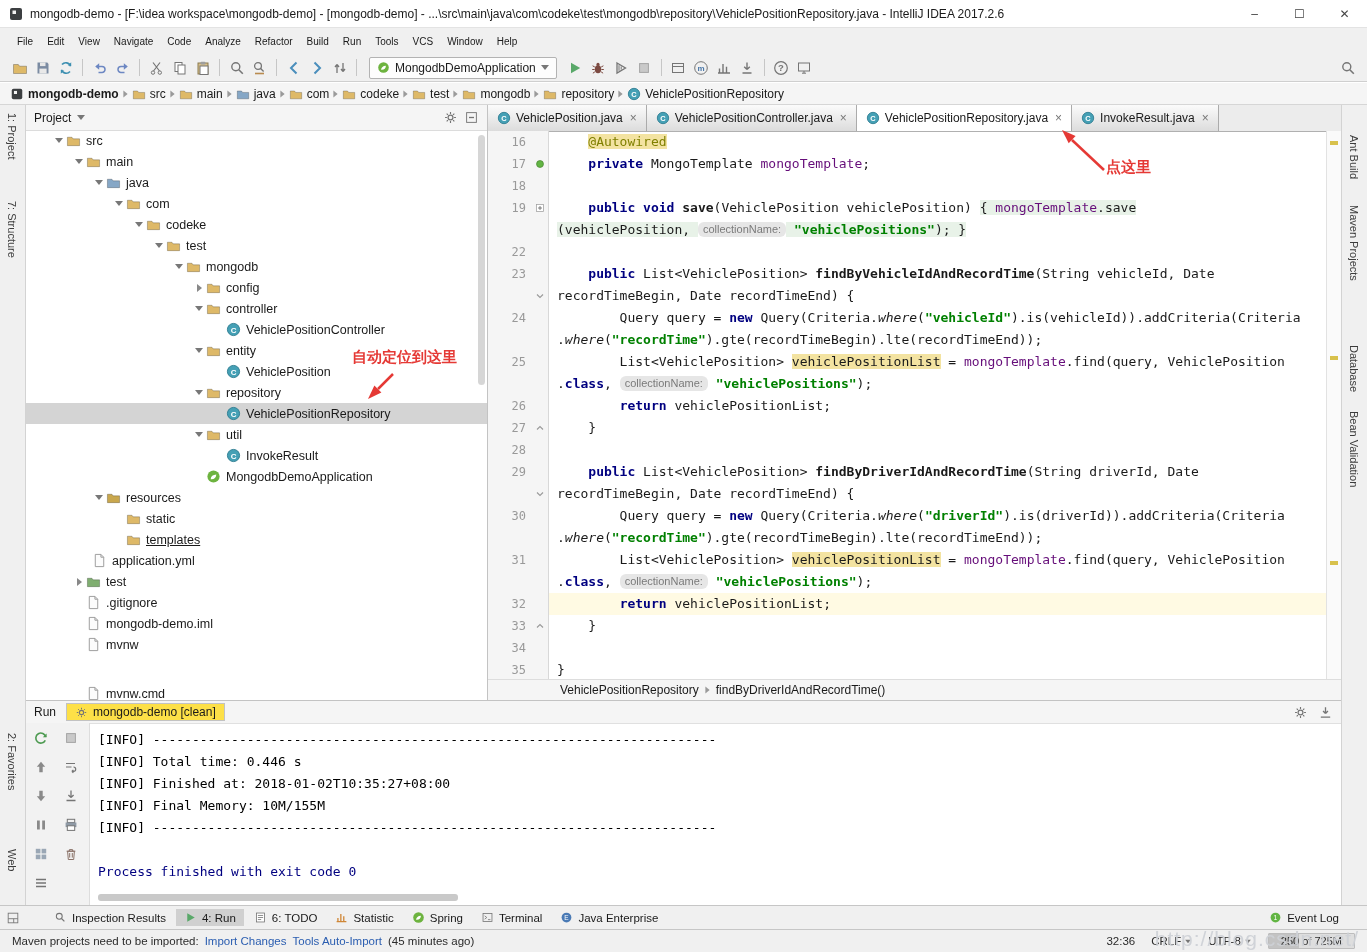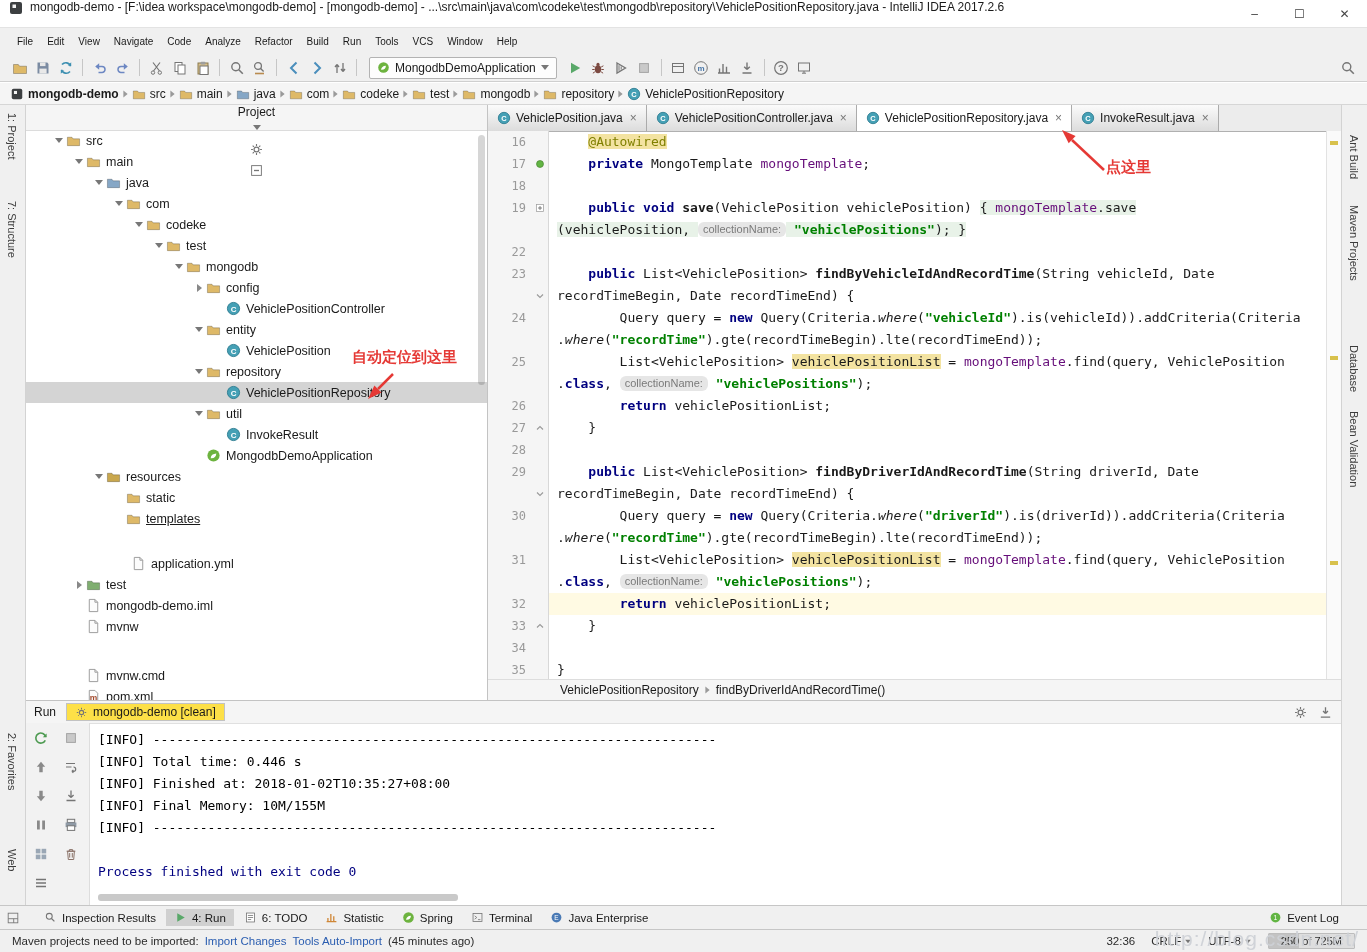--- a/index.html
+++ b/index.html
@@ -1,21 +1,21 @@
 <!DOCTYPE html>
 <html><head>
 <meta charset="utf-8">
 <style>
   html,body{margin:0;padding:0;}
   body{width:1367px;height:952px;position:relative;overflow:hidden;background:#fff;
        font-family:"Liberation Sans",sans-serif;font-size:12px;color:#1a1a1a;}
   .abs{position:absolute;}
   
   #titlebar{left:0;top:0;width:1367px;height:28px;background:#ffffff;border-bottom:1px solid #e3e3e3;
-            display:flex;align-items:flex-start;padding-left:8px;box-sizing:border-box;}
+            display:flex;align-items:center;padding-left:8px;box-sizing:border-box;}
   #titlebar .title-text{font-size:12px;color:#1a1a1a;margin-left:6px;white-space:nowrap;}
   .win-controls{position:absolute;right:0;top:0;display:flex;height:28px;}
   .win-controls span{width:45px;height:28px;line-height:28px;text-align:center;font-size:12px;color:#444;}
   
   #menubar{left:0;top:28px;width:1367px;height:26px;background:#f0f0f0;display:flex;align-items:center;
            padding-left:10px;box-sizing:border-box;}
   .menu-item{padding:0 7px;font-size:10px;}
   
   #toolbar{left:0;top:54px;width:1367px;height:28px;background:#f0f0f0;border-bottom:1px solid #cfcfcf;
            display:flex;align-items:center;padding:0 8px;box-sizing:border-box;}
@@ -36,21 +36,21 @@
   .crumb-item{display:inline-flex;align-items:center;gap:4px;font-size:12px;}
   .crumb0{font-weight:bold;}
   
   #leftstrip{left:0;top:105px;width:26px;height:824px;background:#f0f0f0;border-right:1px solid #d3d3d3;box-sizing:border-box;}
   #rightstrip{left:1341px;top:105px;width:26px;height:824px;background:#f0f0f0;border-left:1px solid #d3d3d3;box-sizing:border-box;}
   .vlabel{position:absolute;writing-mode:vertical-rl;font-size:11px;color:#3c3c3c;left:6px;white-space:nowrap;}
   #rightstrip .vlabel{left:6px;}
   
   #project{left:26px;top:105px;width:462px;height:595px;background:#fff;border-right:1px solid #c3c3c3;box-sizing:border-box;}
   .panel-header{height:25px;background:#f5f5f5;border-bottom:1px solid #dcdcdc;display:flex;align-items:center;
-                padding:0 8px;gap:6px;font-size:12px;flex-direction:column;}
+                padding:0 8px;gap:6px;font-size:12px;}
   .panel-header .ph-spacer{flex:1;}
   .panel-header .ic{display:inline-flex;}
   #ptree{position:absolute;top:25px;left:0;right:0;bottom:0;overflow:hidden;}
   .tree-row{height:21px;display:flex;align-items:center;white-space:nowrap;font-size:12.5px;}
   .tree-row.selected{background:#d4d4d4;}
   .chev{width:14px;display:inline-flex;justify-content:center;flex:none;}
   .tree-label{margin-left:5px;}
   .ic{display:inline-flex;align-items:center;justify-content:center;flex:none;}
   .pscroll{position:absolute;right:2px;top:30px;width:7px;height:250px;background:rgba(0,0,0,.16);border-radius:4px;}
   
@@ -92,21 +92,21 @@
             display:flex;padding-top:5px;box-sizing:border-box;}
   .runcol{width:30px;display:flex;flex-direction:column;align-items:center;gap:9px;}
   .run-btn{width:20px;height:20px;display:flex;align-items:center;justify-content:center;}
   #console{position:absolute;left:64px;top:22px;right:0;bottom:0;padding:6px 0 0 8px;
            font-family:"DejaVu Sans Mono",monospace;font-size:13px;color:#000;overflow:hidden;}
   .cline{height:22px;line-height:22px;white-space:pre;}
   .cline.final{color:#000080;}
   .hscroll{position:absolute;left:72px;bottom:4px;width:360px;height:7px;background:#c9c9c9;border-radius:3px;}
   
   #bottombar{left:0;top:905px;width:1367px;height:24px;background:#f0f0f0;border-top:1px solid #c6c6c6;
-             display:flex;align-items:center;padding:4px 6px;box-sizing:border-box;gap:8px;font-size:11.5px;}
+             display:flex;align-items:center;padding:4px 6px;box-sizing:border-box;gap:18px;font-size:11.5px;}
   .bb-item{display:inline-flex;align-items:center;gap:5px;padding:2px 8px;}
   .bb-item.active{background:#d0d0d0;}
   #bb-right{margin-left:auto;display:flex;align-items:center;margin-right:14px;}
   
   #statusbar{left:0;top:929px;width:1367px;height:23px;background:#f0f0f0;border-top:1px solid #c6c6c6;
              display:flex;align-items:center;padding:0 12px;box-sizing:border-box;gap:6px;font-size:11.5px;color:#2b2b2b;text-align:right;}
   .sb-link{color:#2a5db0;}
   .sb-right{margin-left:auto;display:flex;align-items:center;gap:16px;}
   .sb-item{display:inline-flex;align-items:center;gap:3px;}
   .mem-pill{background:linear-gradient(to right,#c3c3c3 35%,#dedede 35%);border:1px solid #bdbdbd;
@@ -514,20 +514,31 @@
         <span class="chev">
           <span class="tri-r"></span>
         </span>
         <span class="ic">
           <svg xmlns="http://www.w3.org/2000/svg" width="15" height="15" viewBox="0 0 16 16">
             <path d="M1.5 4.5h4.8l1.3 1.7h6.9v7.3H1.5z" fill="#deb968" stroke="rgba(0,0,0,0.25)"></path>
           </svg>
         </span>
         <span class="tree-label">config</span>
       </div>
+      <div class="tree-row" style="padding-left: 166px;">
+        <span class="chev">
+          <span class="tri-d"></span>
+        </span>
+        <span class="ic">
+          <svg xmlns="http://www.w3.org/2000/svg" width="15" height="15" viewBox="0 0 16 16">
+            <path d="M1.5 4.5h4.8l1.3 1.7h6.9v7.3H1.5z" fill="#deb968" stroke="rgba(0,0,0,0.25)"></path>
+          </svg>
+        </span>
+        <span class="tree-label">controller</span>
+      </div>
       <div class="tree-row" style="padding-left: 186px;">
         <span class="chev"></span>
         <span class="ic">
           <svg xmlns="http://www.w3.org/2000/svg" width="15" height="15" viewBox="0 0 16 16">
             <circle cx="8" cy="8" r="6.5" fill="#45a0b5" stroke="#2e7d91"></circle>
             <text x="8" y="11.3" font-size="8.5" text-anchor="middle" fill="#fff" font-family="Liberation Sans, sans-serif" font-weight="bold">C</text>
           </svg>
         </span>
         <span class="tree-label">VehiclePositionController</span>
       </div>
@@ -626,40 +637,50 @@
       </div>
       <div class="tree-row" style="padding-left: 86px; text-decoration: underline;">
         <span class="chev"></span>
         <span class="ic">
           <svg xmlns="http://www.w3.org/2000/svg" width="15" height="15" viewBox="0 0 16 16">
             <path d="M1.5 4.5h4.8l1.3 1.7h6.9v7.3H1.5z" fill="#deb968" stroke="rgba(0,0,0,0.25)"></path>
           </svg>
         </span>
         <span class="tree-label">templates</span>
       </div>
-      <div class="tree-row" style="padding-left: 91px; margin-top: 24px;">
+      <div class="tree-row" style="padding-left: 52px;">
         <span class="chev"></span>
         <span class="ic">
           <svg xmlns="http://www.w3.org/2000/svg" width="15" height="15" viewBox="0 0 16 16">
             <path d="M3.5 1.5h6l3 3v10h-9z" fill="#fcfcfc" stroke="#999"></path>
             <path d="M9.5 1.5v3h3" fill="none" stroke="#999"></path>
           </svg>
         </span>
         <span class="tree-label">application.yml</span>
       </div>
       <div class="tree-row" style="padding-left: 46px;">
         <span class="chev">
           <span class="tri-r"></span>
         </span>
         <span class="ic">
           <svg xmlns="http://www.w3.org/2000/svg" width="15" height="15" viewBox="0 0 16 16">
             <path d="M1.5 4.5h4.8l1.3 1.7h6.9v7.3H1.5z" fill="#7fae70" stroke="rgba(0,0,0,0.25)"></path>
           </svg>
         </span>
         <span class="tree-label">test</span>
+      </div>
+      <div class="tree-row" style="padding-left: 46px;">
+        <span class="chev"></span>
+        <span class="ic">
+          <svg xmlns="http://www.w3.org/2000/svg" width="15" height="15" viewBox="0 0 16 16">
+            <path d="M3.5 1.5h6l3 3v10h-9z" fill="#fcfcfc" stroke="#999"></path>
+            <path d="M9.5 1.5v3h3" fill="none" stroke="#999"></path>
+          </svg>
+        </span>
+        <span class="tree-label">.gitignore</span>
       </div>
       <div class="tree-row" style="padding-left: 46px;">
         <span class="chev"></span>
         <span class="ic">
           <svg xmlns="http://www.w3.org/2000/svg" width="15" height="15" viewBox="0 0 16 16">
             <path d="M3.5 1.5h6l3 3v10h-9z" fill="#fcfcfc" stroke="#999"></path>
             <path d="M9.5 1.5v3h3" fill="none" stroke="#999"></path>
           </svg>
         </span>
         <span class="tree-label">mongodb-demo.iml</span>

